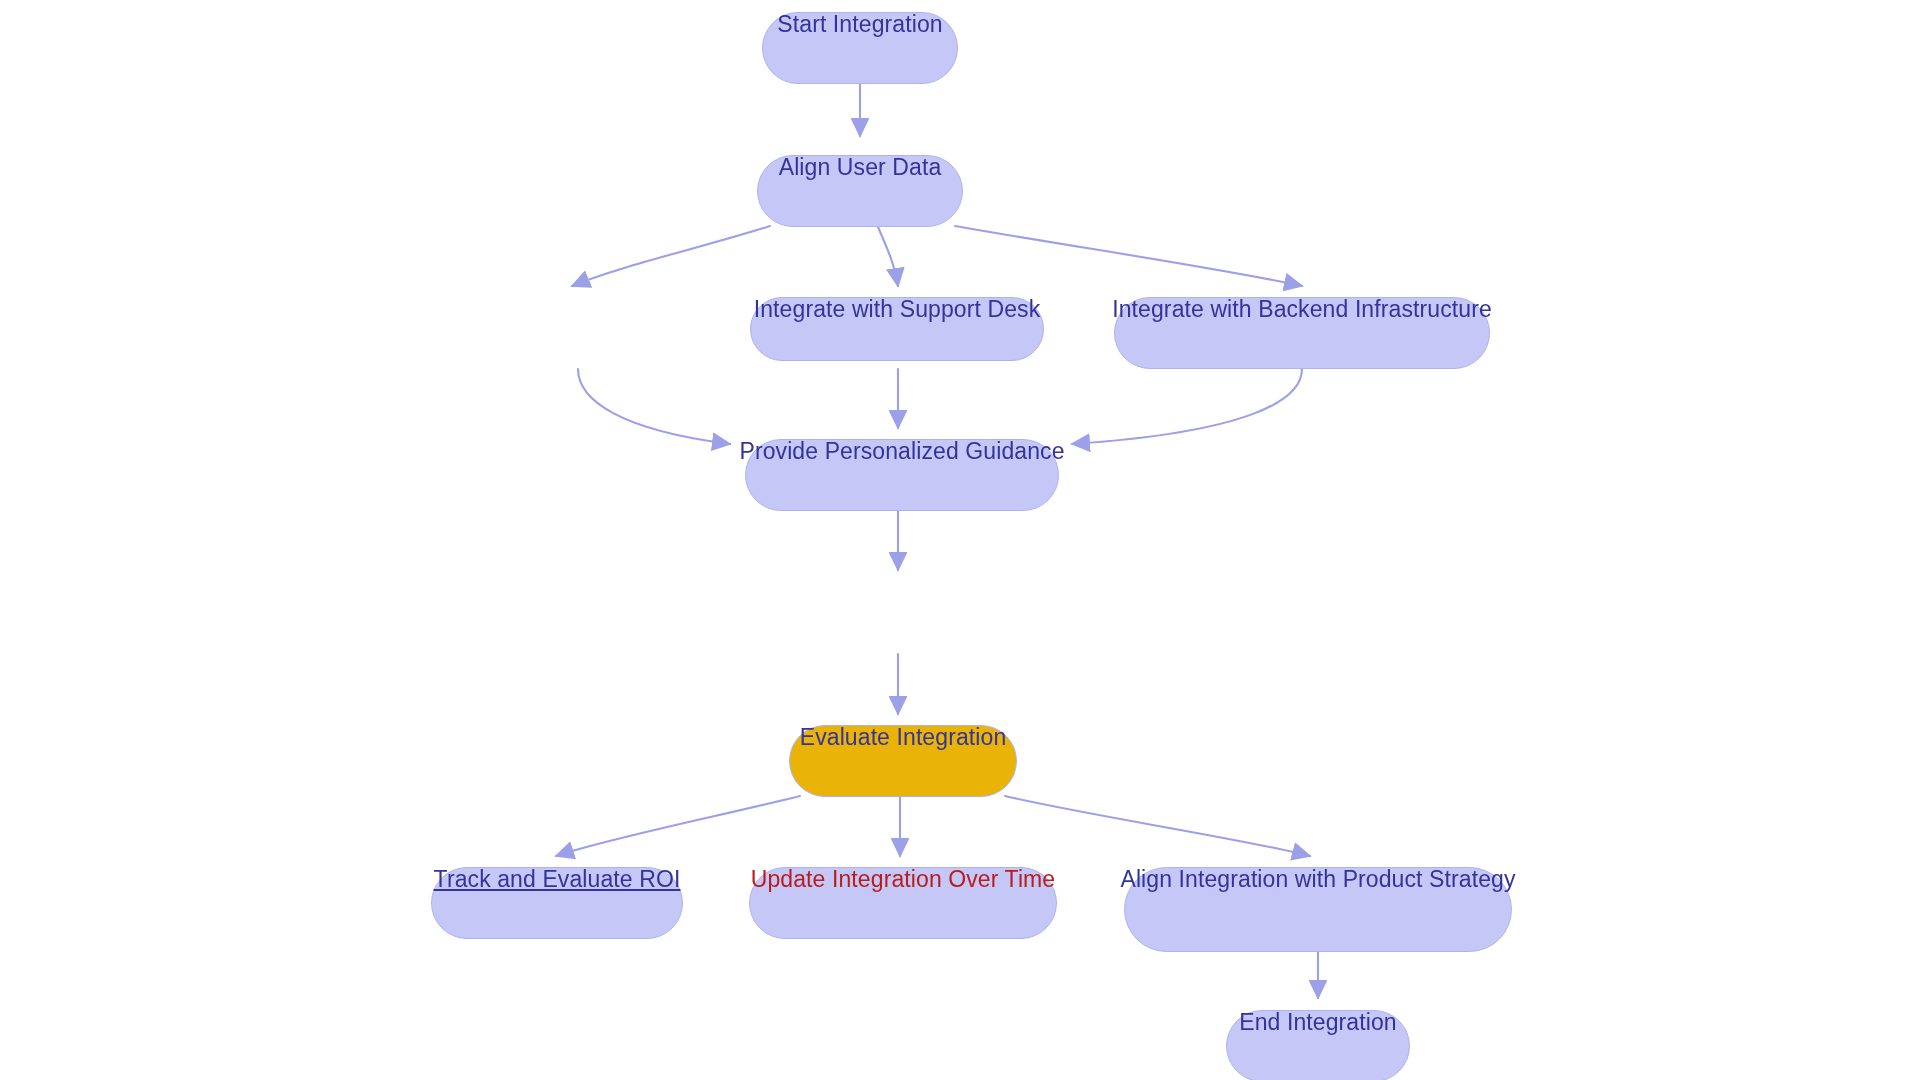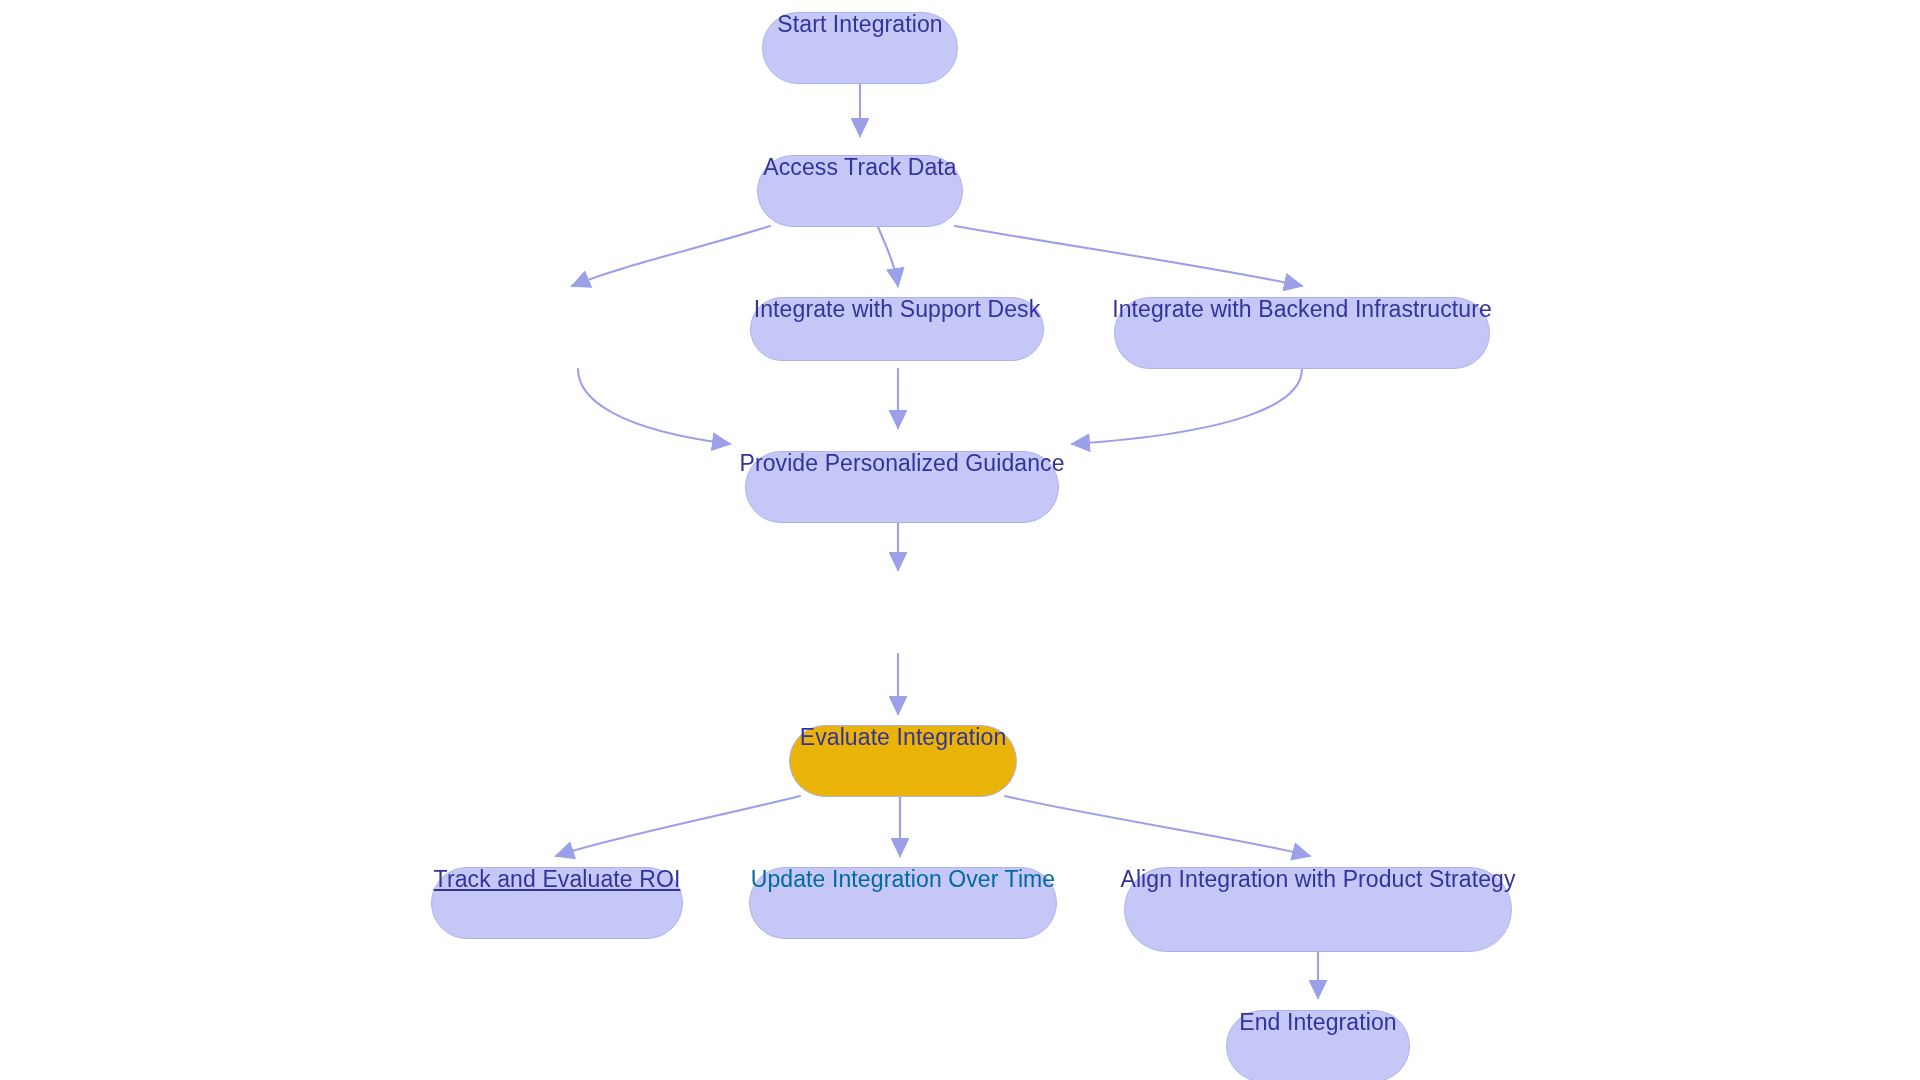--- a/index.html
+++ b/index.html
@@ -82,38 +82,38 @@
         <path d="M 1005,796 C 1090,816 1250,840 1310,856" fill="none" stroke="#9ba0e8" stroke-width="2.1" stroke-linecap="round" marker-end="url(#arrowhead)"></path>
         <path d="M 1318,939 L 1318,998" fill="none" stroke="#9ba0e8" stroke-width="2.1" stroke-linecap="round" marker-end="url(#arrowhead)"></path>
       </g>
   </svg>
 
   <div id="node-layer">
       <div class="flow-node" style="left: 762px; top: 12px; width: 196px; height: 72px; background: rgb(197, 199, 247); border-color: rgb(174, 178, 239); color: rgb(51, 51, 155);">
         <span class="node-label">Start Integration</span>
       </div>
       <div class="flow-node" style="left: 757px; top: 155px; width: 206px; height: 72px; background: rgb(197, 199, 247); border-color: rgb(174, 178, 239); color: rgb(51, 51, 155);">
-        <span class="node-label">Access Track Data</span>
+        <span class="node-label">Align User Data</span>
       </div>
       <div class="flow-node" style="left: 750px; top: 297px; width: 294px; height: 64px; background: rgb(197, 199, 247); border-color: rgb(174, 178, 239); color: rgb(51, 51, 155);">
         <span class="node-label">Integrate with Support Desk</span>
       </div>
       <div class="flow-node" style="left: 1114px; top: 297px; width: 376px; height: 72px; background: rgb(197, 199, 247); border-color: rgb(174, 178, 239); color: rgb(51, 51, 155);">
         <span class="node-label">Integrate with Backend Infrastructure</span>
       </div>
-      <div class="flow-node" style="left: 745px; top: 439px; width: 314px; height: 72px; background: rgb(197, 199, 247); border-color: rgb(174, 178, 239); color: rgb(51, 51, 155); margin-top: 12px;">
+      <div class="flow-node" style="left: 745px; top: 439px; width: 314px; height: 72px; background: rgb(197, 199, 247); border-color: rgb(174, 178, 239); color: rgb(51, 51, 155);">
         <span class="node-label">Provide Personalized Guidance</span>
       </div>
       <div class="flow-node" style="left: 789px; top: 725px; width: 228px; height: 72px; background: #eab308; border-color: rgb(174, 178, 239); color: rgb(51, 51, 155);">
         <span class="node-label">Evaluate Integration</span>
       </div>
       <div class="flow-node" style="left: 431px; top: 867px; width: 252px; height: 72px; background: rgb(197, 199, 247); border-color: rgb(174, 178, 239); color: rgb(51, 51, 155); text-decoration: underline;">
         <span class="node-label">Track and Evaluate ROI</span>
       </div>
-      <div class="flow-node" style="left: 749px; top: 867px; width: 308px; height: 72px; background: rgb(197, 199, 247); border-color: rgb(174, 178, 239); color: #0369a1;">
+      <div class="flow-node" style="left: 749px; top: 867px; width: 308px; height: 72px; background: rgb(197, 199, 247); border-color: rgb(174, 178, 239); color: #b91c1c;">
         <span class="node-label">Update Integration Over Time</span>
       </div>
       <div class="flow-node" style="left: 1124px; top: 867px; width: 388px; height: 85px; background: rgb(197, 199, 247); border-color: rgb(174, 178, 239); color: rgb(51, 51, 155);">
         <span class="node-label">Align Integration with Product Strategy</span>
       </div>
       <div class="flow-node" style="left: 1226px; top: 1010px; width: 184px; height: 72px; background: rgb(197, 199, 247); border-color: rgb(174, 178, 239); color: rgb(51, 51, 155);">
         <span class="node-label">End Integration</span>
       </div>
     </div>
 

